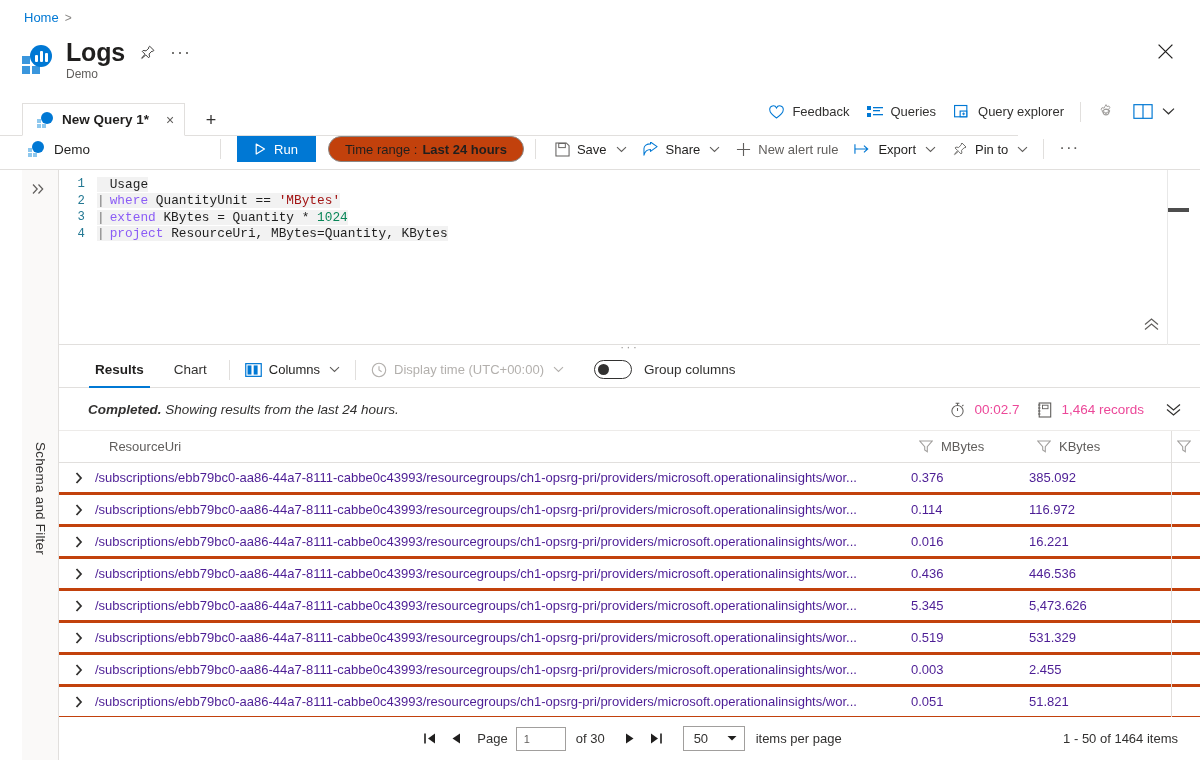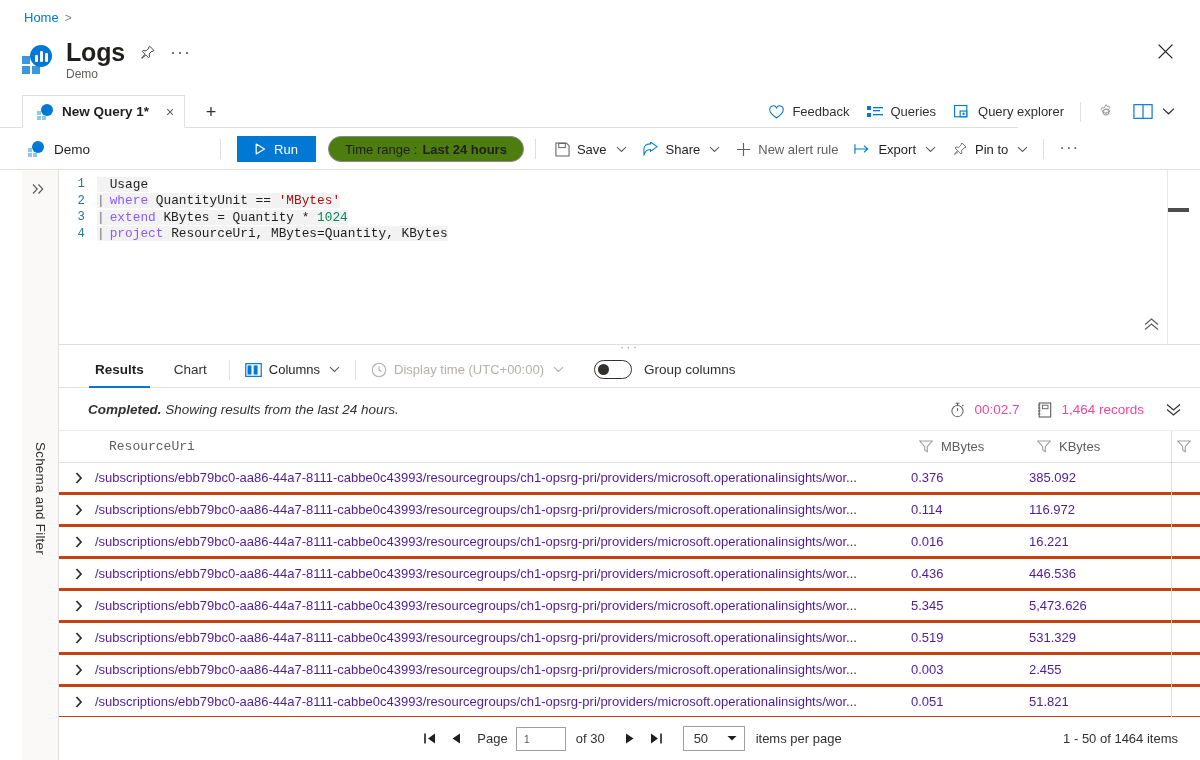--- a/index.html
+++ b/index.html
@@ -48,21 +48,21 @@
 
   .close-x {
     position: absolute; right: 22px; top: 38px;
     width: 26px; height: 26px; cursor: pointer;
     display:flex; align-items:center; justify-content:center;
     color:#201f1e;
   }
 
   
   .tabstrip {
-    position: absolute; left: 0; top: 95px; width: 1018px; height: 33px;
+    position: absolute; left: 0; top: 103px; width: 1018px; height: 33px;
     border-bottom: 1px solid #e1dfdd;
     padding-left: 32px;
   }
   .qtab {
     position: absolute; left: 22px; top: 0; height: 33px;
     display: flex; align-items: center; gap: 9px;
     padding: 0 10px 0 14px;
     border: 1px solid #e1dfdd; border-bottom: 1px solid #fff;
     background: #fff; cursor: pointer;
   }
@@ -100,21 +100,21 @@
   .scope-label { font-size: 13.5px; color:#201f1e; }
   .run-btn {
     background:#0078d4; color:#fff; border:none;
     height:26px; padding: 0 18px; font-size:13px;
     display:flex; align-items:center; gap:8px; cursor:pointer;
     font-family:"Liberation Sans", sans-serif;
   }
   .timerange {
     height:26px; border:1px solid #8a8886; border-radius:13px;
     display:flex; align-items:center; padding: 0 16px; gap:5px;
-    font-size:13px; cursor:pointer; color:#201f1e; background:#4d7c0f;
+    font-size:13px; cursor:pointer; color:#201f1e; background:#c2410c;
   }
   .timerange b { font-weight:600; }
   .cmd-item {
     display:flex; align-items:center; gap:7px; padding: 3px 8px;
     cursor:pointer; font-size:13px; color:#201f1e;
   }
   .cmd-item.dim { color:#605e5c; }
   .chev-d { font-size:9px; color:#605e5c; margin-left:2px; }
 
   
@@ -183,21 +183,21 @@
   .status-left { margin-left: 29px; font-size:13.5px; color:#323130;font-style:italic; }
   .status-left b { font-weight:700; }
   .status-right { margin-left:auto; display:flex; align-items:center; gap:9px; margin-right:18px; font-size:13.5px; color:#ec4899; }
 
   
   .tbl { position:absolute; left:59px; right:0; top:431px; height:286px; background:#fff; overflow:hidden; }
   .thead {
     display:flex; align-items:center; height:32px;
     border-bottom:1px solid #e1dfdd; font-size:13px; color:#605e5c;
   }
-  .th-uri { width: 852px; padding-left: 50px; font-family: Liberation Mono, monospace; }
+  .th-uri { width: 852px; padding-left: 50px; }
   .th-f { width: 30px; display:flex; justify-content:center; }
   .th-m { width: 88px; }
   .th-k { width: 110px; }
   .trow {
     display:flex; align-items:center; height:32px;
     border-bottom:3px solid #c2410c; font-size:13px; color:#4c1d95;
   }
   .td-exp { width:36px; padding-left:16px; color:#323130; font-weight:700; font-size:12px; cursor:pointer; }
   .td-uri { width:816px; white-space:nowrap; overflow:hidden; text-overflow:ellipsis; }
   .td-m { width:118px; }

